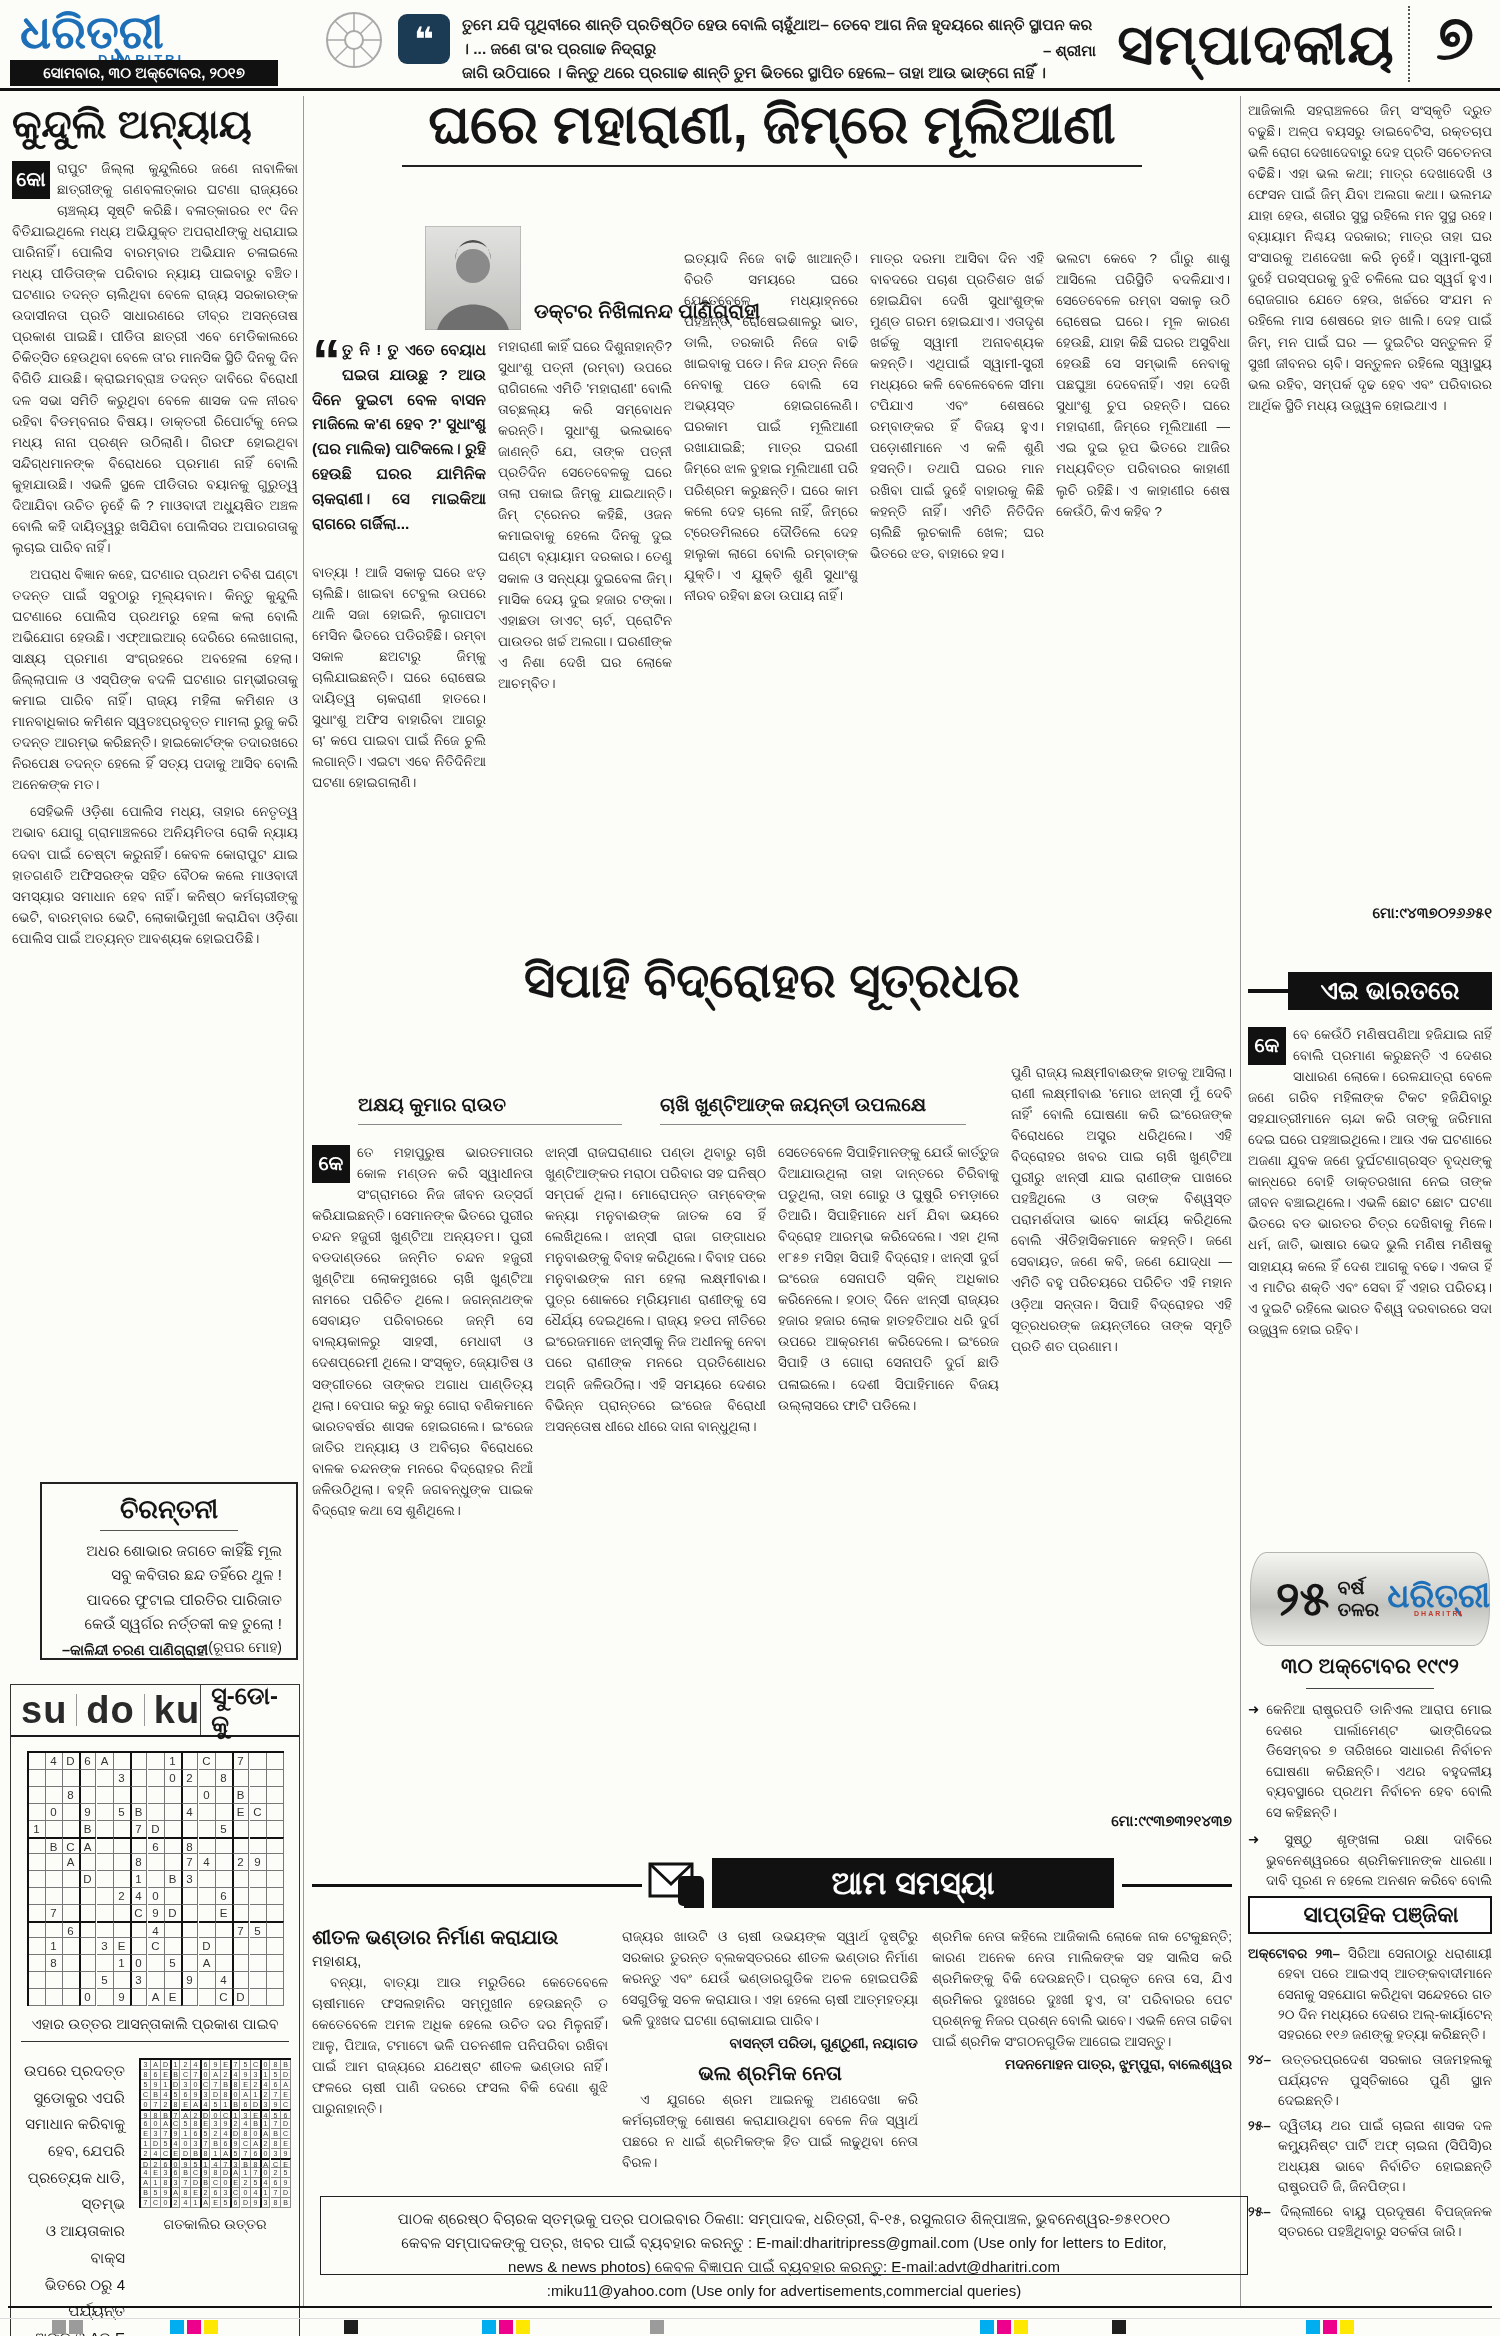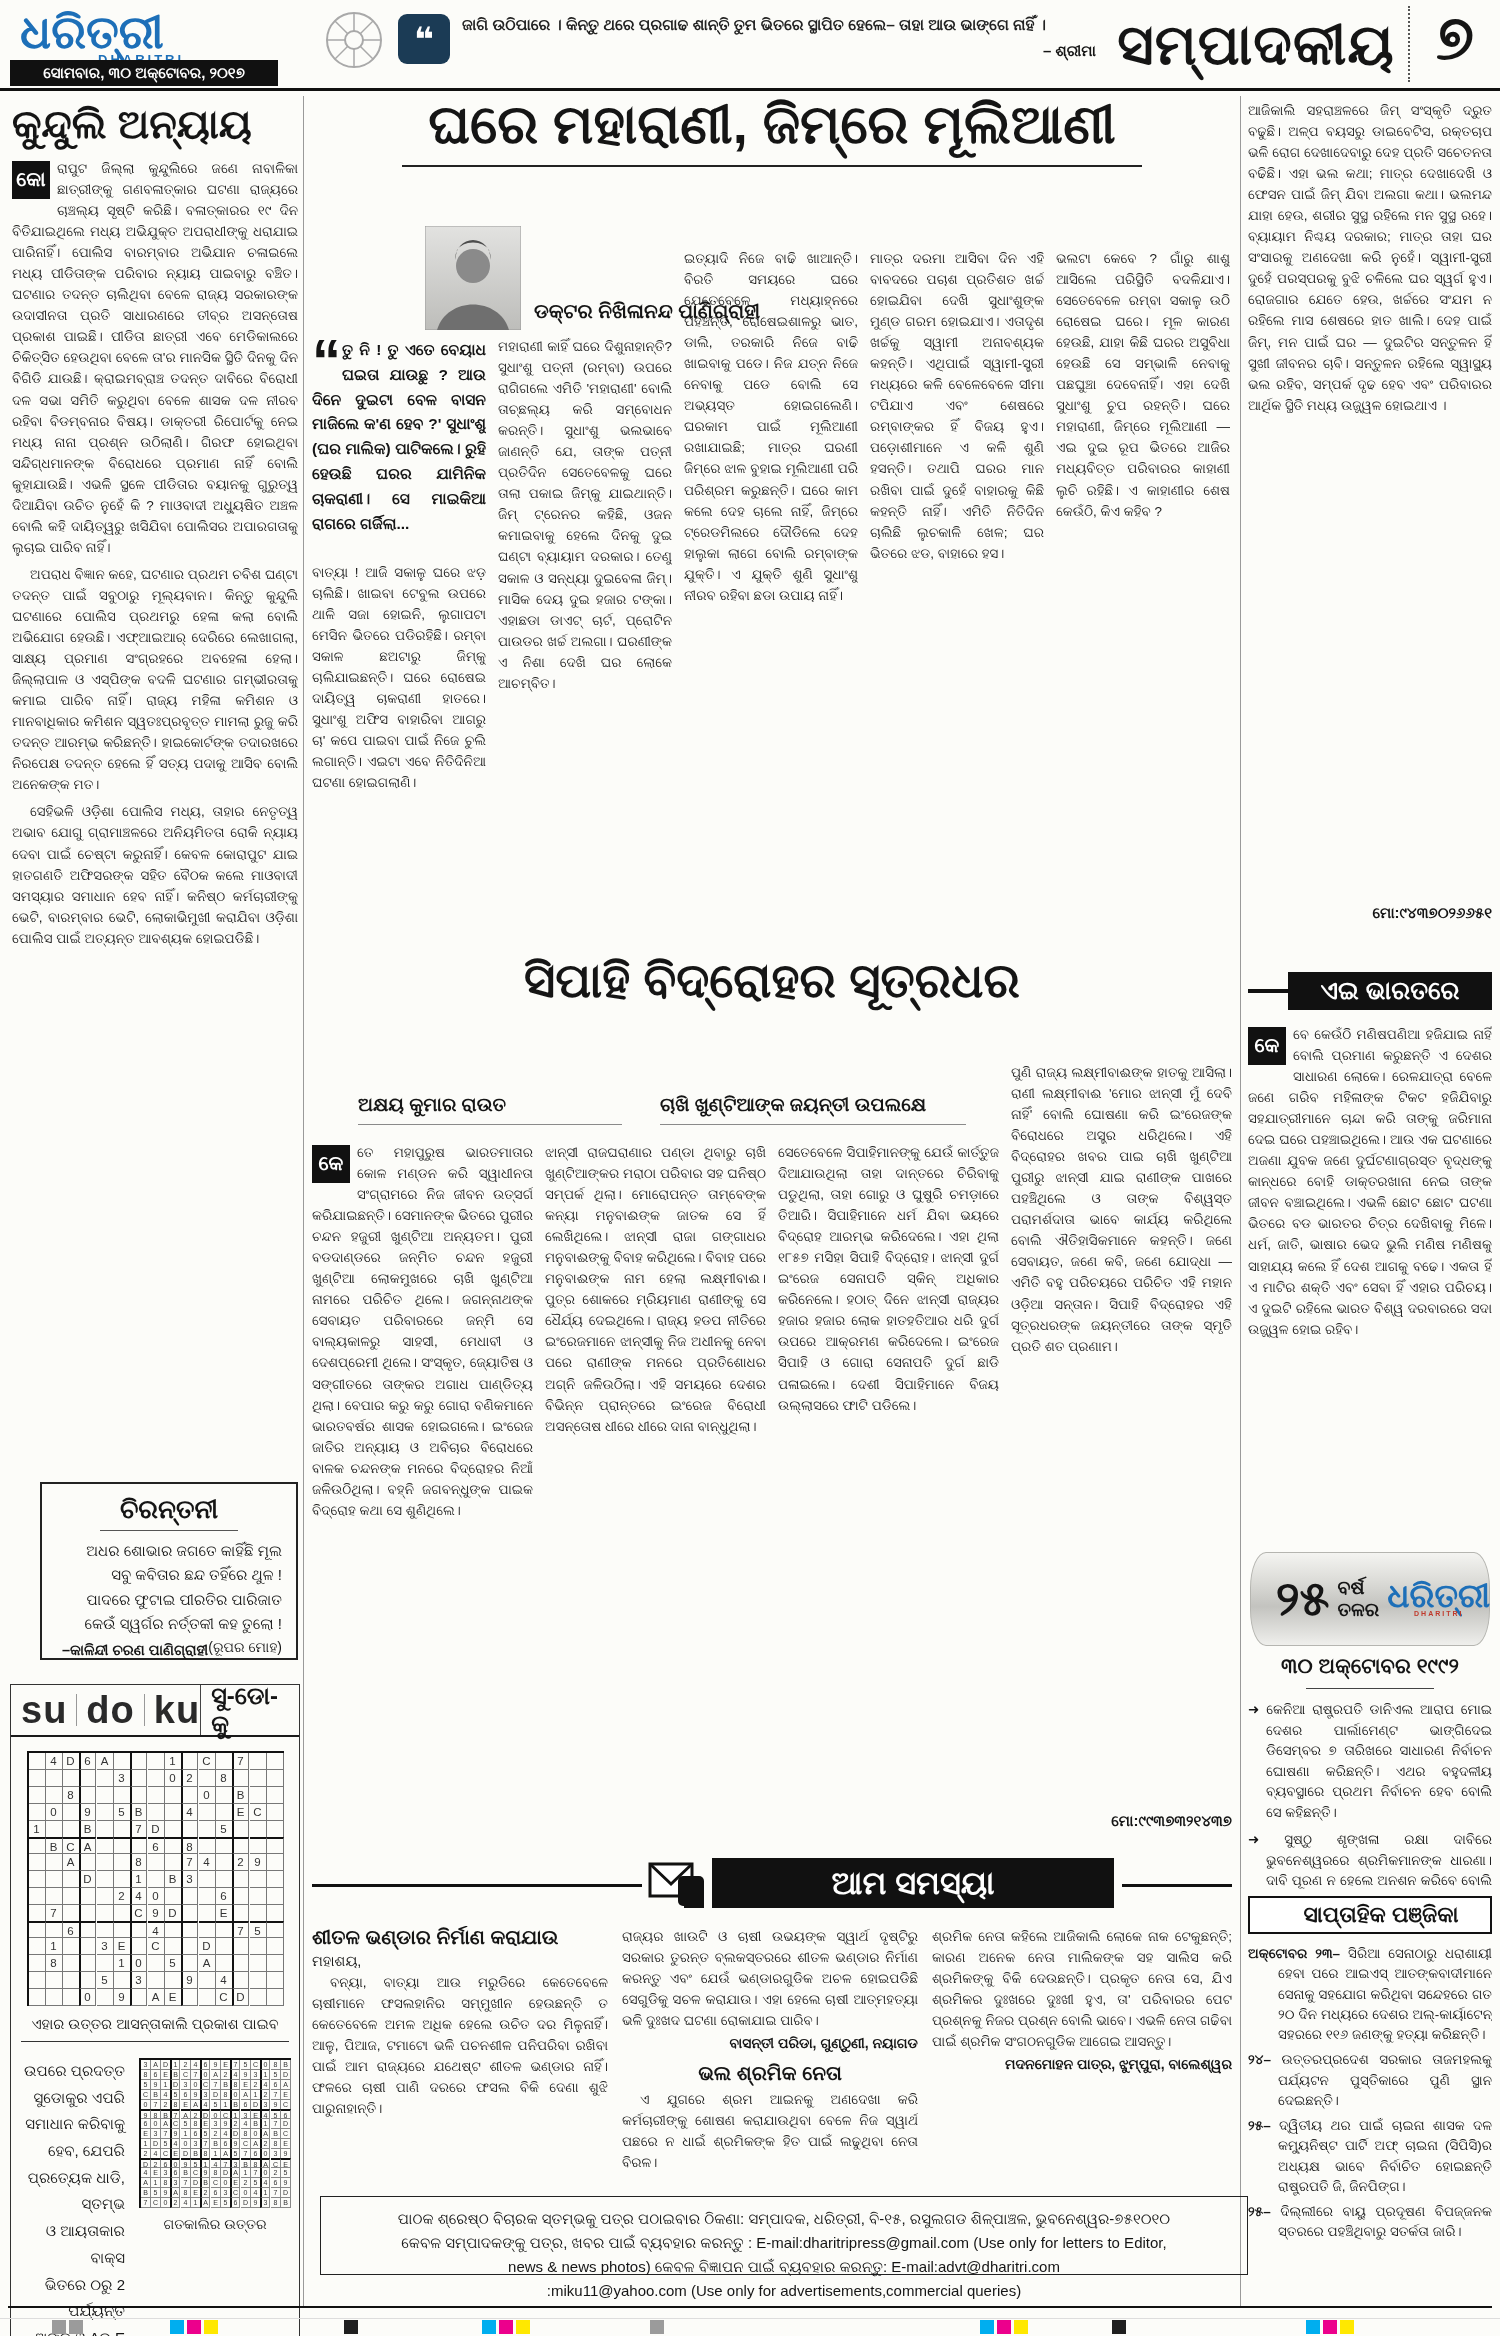--- a/index.html
+++ b/index.html
@@ -109,20 +109,21 @@
       <line x1="51" y1="13" x2="38" y2="26"></line>
         <line x1="26" y1="38" x2="13" y2="51"></line>
     </g>
   </svg>
 
   <div class="abs" style="left:398px;top:14px;width:52px;height:50px;background:#1b3b55;border-radius:9px;color:#fff;display:flex;align-items:center;justify-content:center;font-size:34px;font-weight:bold;">
     <span>❝</span>
   </div>
 
   <div class="abs mast-quote" style="left:462px;top:13px;width:632px;">
+    <div>ତୁମେ ଯଦି ପୃଥିବୀରେ ଶାନ୍ତି ପ୍ରତିଷ୍ଠିତ ହେଉ ବୋଲି ଚାହୁଁଥାଅ– ତେବେ ଆଗ ନିଜ ହୃଦୟରେ ଶାନ୍ତି ସ୍ଥାପନ କର । ... ଜଣେ ତା'ର ପ୍ରଗାଢ ନିଦ୍ରାରୁ</div>
     <div>ଜାଗି ଉଠିପାରେ । କିନ୍ତୁ ଥରେ ପ୍ରଗାଢ ଶାନ୍ତି ତୁମ ଭିତରେ ସ୍ଥାପିତ ହେଲେ– ତାହା ଆଉ ଭାଙ୍ଗେ ନାହିଁ ।</div>
   </div>
   <div class="abs mast-attrib" style="left:1010px;top:42px;width:86px;text-align:right;">– ଶ୍ରୀମା</div>
 
   <div class="abs section-title" style="left:1114px;top:12px;width:284px;text-align:center;">ସମ୍ପାଦକୀୟ</div>
   <div class="abs dotted-div" style="left:1408px;top:6px;height:76px;"></div>
   <div class="abs pageno" style="left:1418px;top:2px;width:74px;text-align:center;">୭</div>
 
   <div class="abs rule" style="left:0;top:88px;width:1500px;height:3px;"></div>
 
@@ -386,21 +387,21 @@
     <div class="sud-note">ଏହାର ଉତ୍ତର ଆସନ୍ତାକାଲି ପ୍ରକାଶ ପାଇବ</div>
     <div style="border-top:1.5px solid #333;margin:8px 10px 0;"></div>
     <div style="display:flex;gap:14px;padding:16px 8px 0 10px;">
       <div class="sud-inst" style="width:118px;">
         <div>ଉପରେ ପ୍ରଦତ୍ତ</div>
         <div>ସୁଡୋକୁର ଏପରି</div>
         <div>ସମାଧାନ କରିବାକୁ</div>
         <div>ହେବ, ଯେପରି</div>
         <div>ପ୍ରତ୍ୟେକ ଧାଡି, ସ୍ତମ୍ଭ</div>
         <div>ଓ ଆୟତାକାର ବାକ୍ସ</div>
-        <div>ଭିତରେ ୦ରୁ 2 ପର୍ଯ୍ୟନ୍ତ</div>
+        <div>ଭିତରେ ୦ରୁ 4 ପର୍ଯ୍ୟନ୍ତ</div>
         <div>ଅଙ୍କ ଓ Aରୁ E ପର୍ଯ୍ୟନ୍ତ</div>
 
       </div>
       <div>
         <div id="sudoku-solution-grid">
             <div class="cell">3</div>
             <div class="cell">A</div>
             <div class="cell">D</div>
             <div class="cell bl">1</div>
             <div class="cell">2</div>

